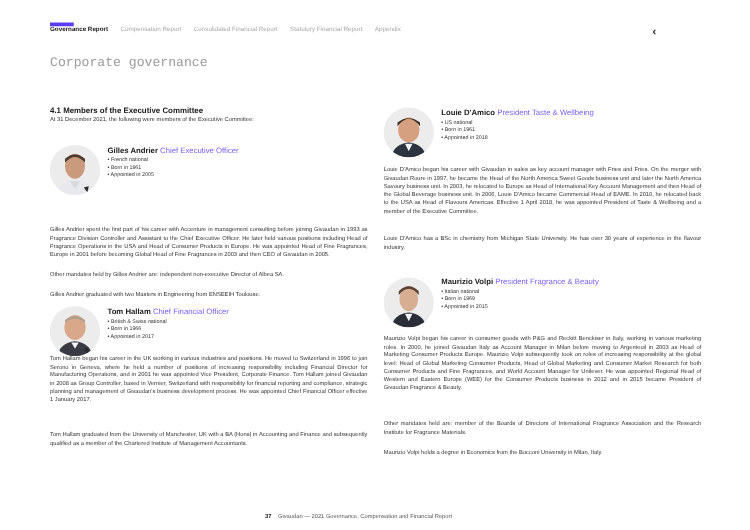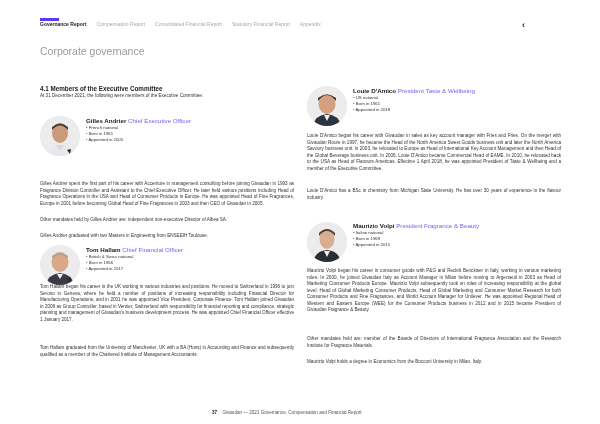--- a/index.html
+++ b/index.html
@@ -5,21 +5,21 @@
     * { box-sizing: border-box; margin: 0; padding: 0; }
     html, body { width: 600px; height: 424px; background: #ffffff; overflow: hidden; }
     body { font-family: "Liberation Sans", sans-serif; color: #1a1a1a; position: relative; }
 
     .topnav { position: absolute; left: 40px; top: 21px; display: flex; gap: 10px; font-size: 5px; }
     .topnav .accent { position: absolute; left: 0; top: -3px; width: 19px; height: 3px; background: #5b3cf0; }
     .topnav .nav-item { color: #a8a8a8; white-space: nowrap; }
     .topnav .nav-item.active { color: #1a1a1a; font-weight: bold; }
     .back-btn { position: absolute; left: 522px; top: 21px; font-size: 9px; color: #222; line-height: 1; font-weight: bold; }
 
-    .page-title { position: absolute; left: 40px; top: 45px; font-family: Liberation Sans, sans-serif; font-size: 10.5px; color: #9a9a9a; }
+    .page-title { position: absolute; left: 40px; top: 45px; font-family: Liberation Mono, monospace; font-size: 10.5px; color: #9a9a9a; }
 
     .col { position: absolute; width: 254px; font-size: 4.6px; line-height: 6.5px; }
     .col.left { left: 40px; }
 
     .section-h { font-size: 6.3px; font-weight: bold; color: #1a1a1a; line-height: 8px; }
     .intro { color: #333; }
     .photo { position: absolute; width: 40px; height: 40px; border-radius: 50%; background: #eeeeee; overflow: hidden; }
     .photo svg { width: 40px; height: 40px; display: block; }
     .member-info { position: absolute; }
     .m-name { font-size: 6.2px; font-weight: bold; color: #1a1a1a; white-space: nowrap; line-height: 8px; }

